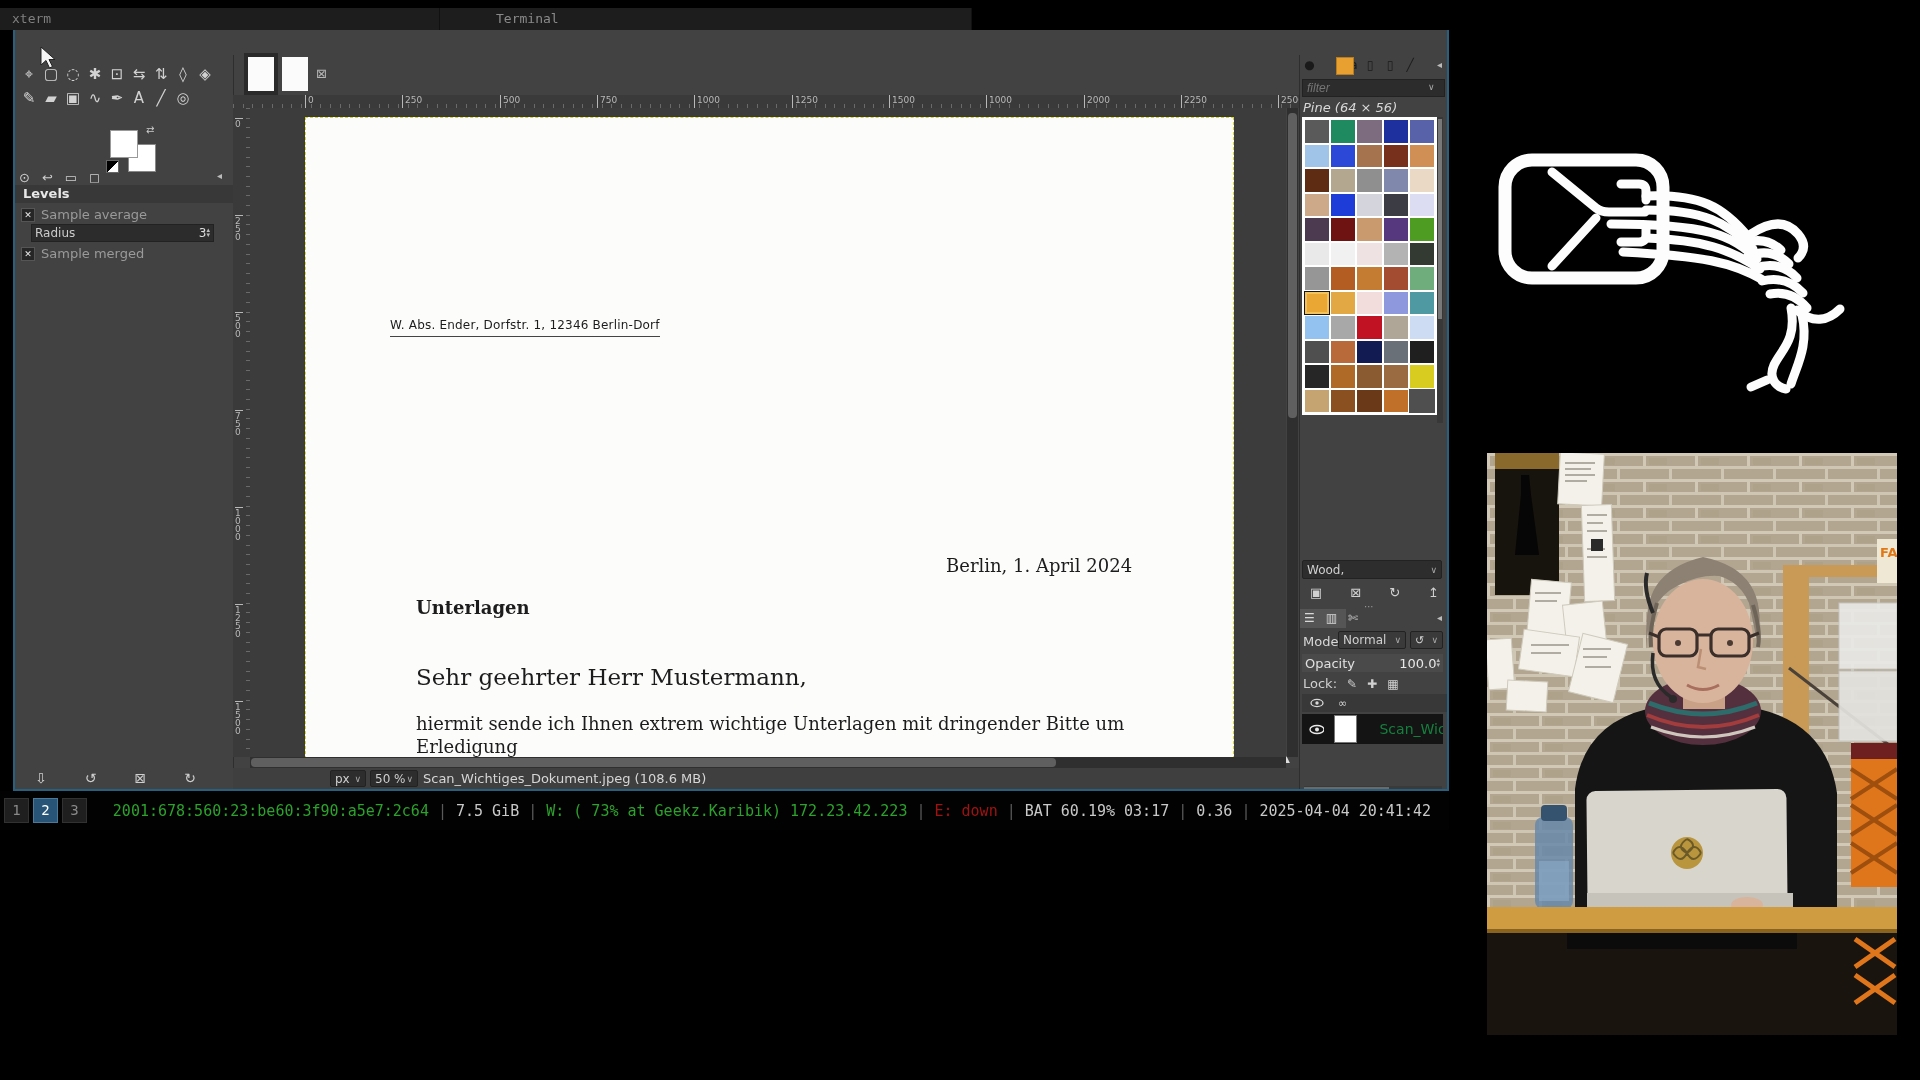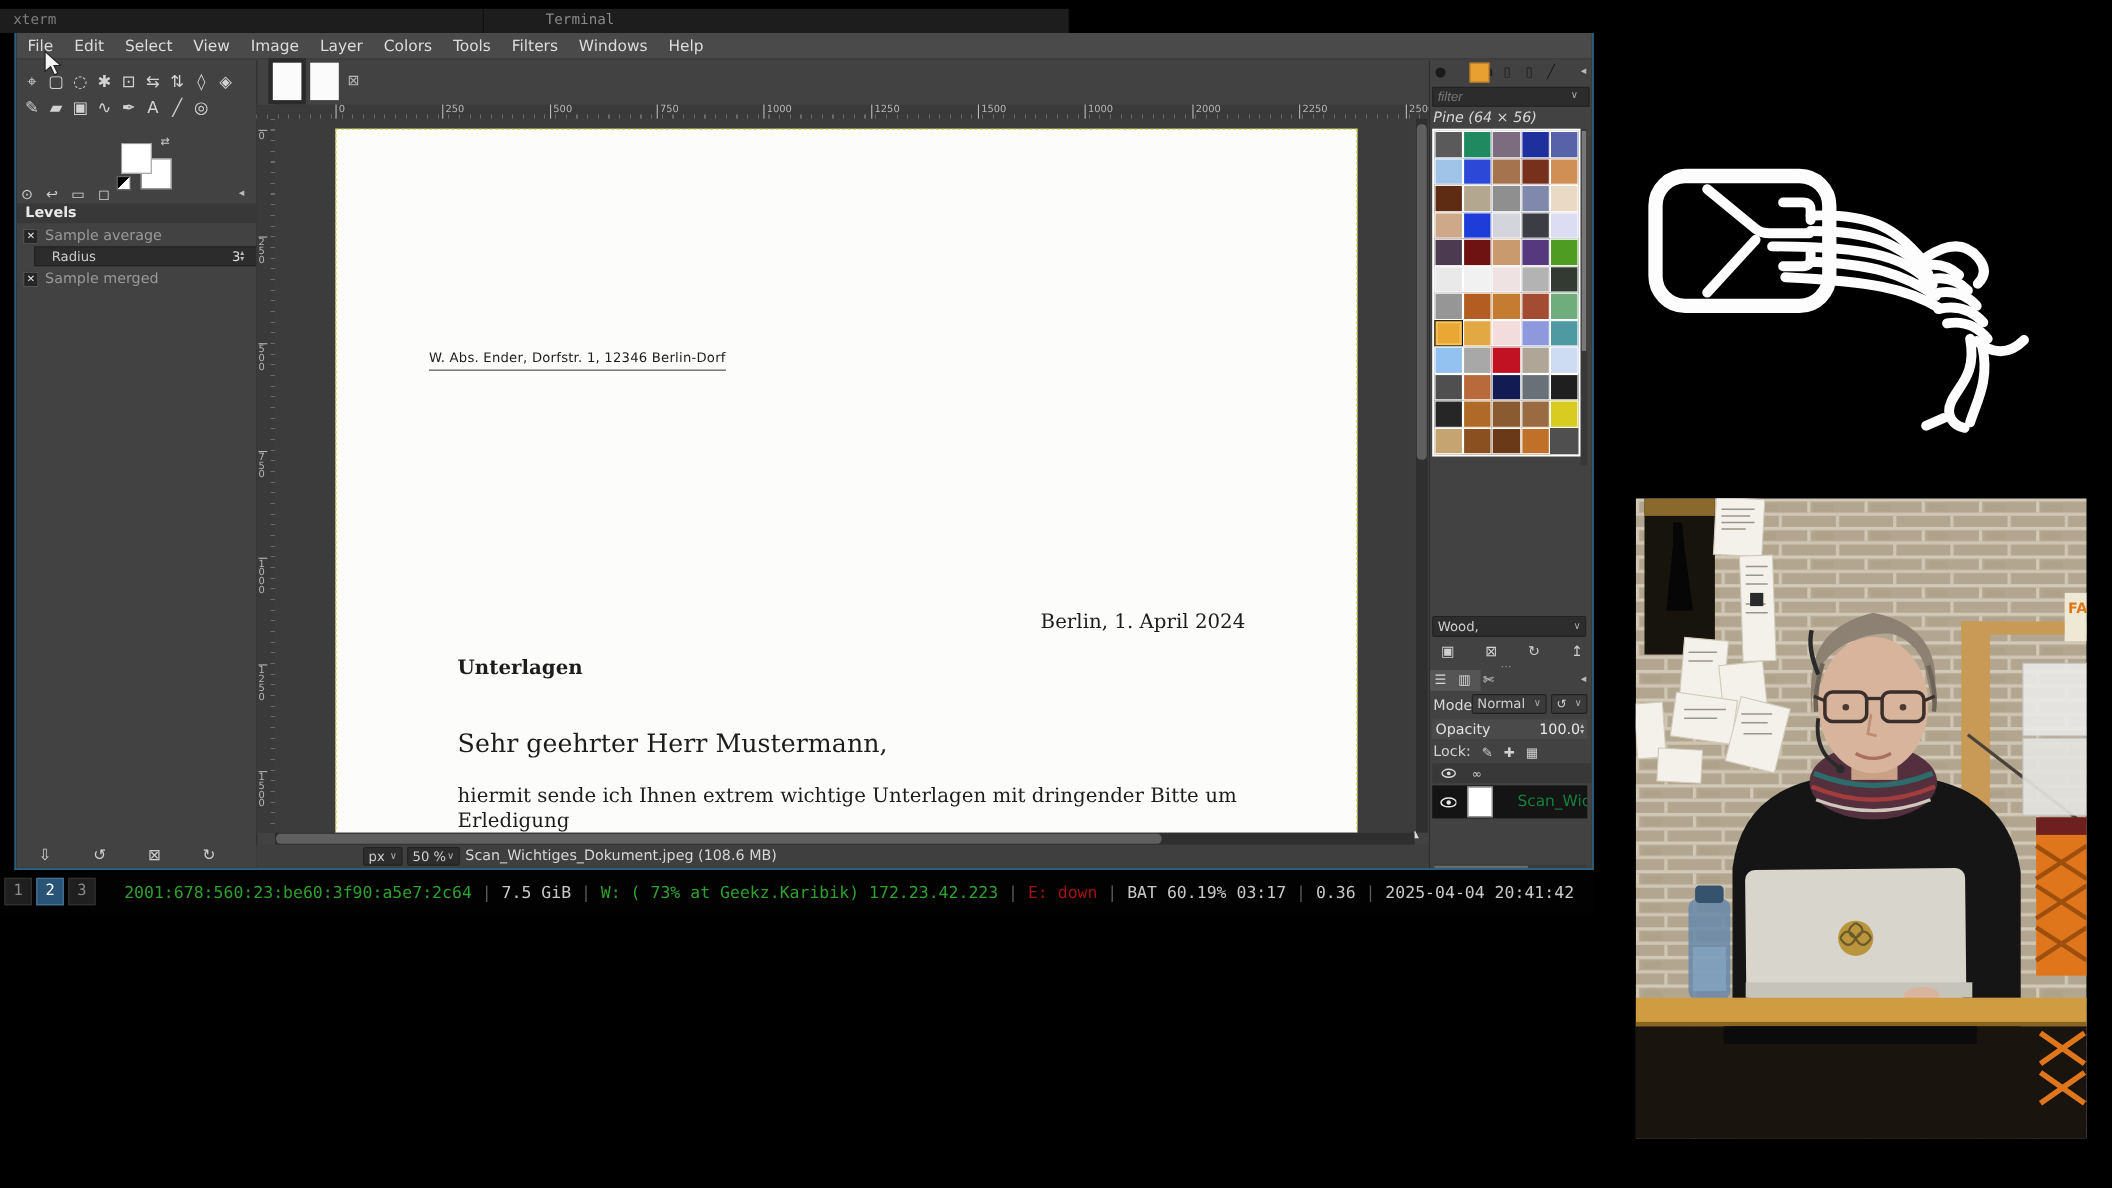--- a/index.html
+++ b/index.html
@@ -64,34 +64,20 @@
 
   <div class="tab" style="left:440px;width:532px;padding-left:56px;box-sizing:border-box;color:#8a8a8a;">Terminal</div>
   <div class="tab" style="left:0;width:440px;padding-left:12px;box-sizing:border-box;">xterm</div>
 
   <div class="winborder" style="left:13px;top:30px;width:2px;height:761px;"></div>
   <div class="winborder" style="left:1447px;top:30px;width:2px;height:761px;"></div>
   <div class="winborder" style="left:13px;top:789px;width:1436px;height:2px;"></div>
 
   <div id="gimp">
 
-    <div id="menubar">
-
-    <span class="mi">File</span>
-        <span class="mi">Edit</span>
-        <span class="mi">Select</span>
-        <span class="mi">View</span>
-        <span class="mi">Image</span>
-        <span class="mi">Layer</span>
-        <span class="mi">Colors</span>
-        <span class="mi">Tools</span>
-        <span class="mi">Filters</span>
-        <span class="mi">Windows</span>
-        <span class="mi">Help</span>
-      </div>
 
     <div class="abs" style="left:3px;top:32px;display:flex;">
 
     <span class="toolicon">⌖</span>
         <span class="toolicon">▢</span>
         <span class="toolicon">◌</span>
         <span class="toolicon">✱</span>
         <span class="toolicon">⊡</span>
         <span class="toolicon">⇆</span>
         <span class="toolicon">⇅</span>
@@ -137,21 +123,21 @@
         <span class="smicon">◻</span>
       </div>
     <div class="abs" style="left:202px;top:140px;color:#bbb;font-size:10px;">◂</div>
 
     <div class="abs" style="left:0px;top:155px;width:218px;height:18px;background:#383838;color:#e8e8e8;
          font-size:13px;font-weight:bold;padding-left:8px;line-height:18px;">Levels</div>
     <div class="abs" style="left:6px;top:177px;display:flex;align-items:center;">
       <span class="chk">✕</span>
       <span class="panel-label">Sample average</span>
     </div>
-    <div class="abs darkinput" style="left:16px;top:194px;width:175px;height:16px;display:flex;align-items:center;padding:0 15px;">
+    <div class="abs darkinput" style="left:16px;top:194px;width:175px;height:16px;display:flex;align-items:center;padding:0 3px;">
       <span style="font-size:12px;color:#ccc;">Radius</span>
       <span style="margin-left:auto;font-size:12px;color:#ddd;">3</span>
       <span class="spin">
           <span>▴</span>
           <span>▾</span>
         </span>
     </div>
     <div class="abs" style="left:6px;top:216px;display:flex;align-items:center;">
       <span class="chk">✕</span>
       <span class="panel-label">Sample merged</span>

